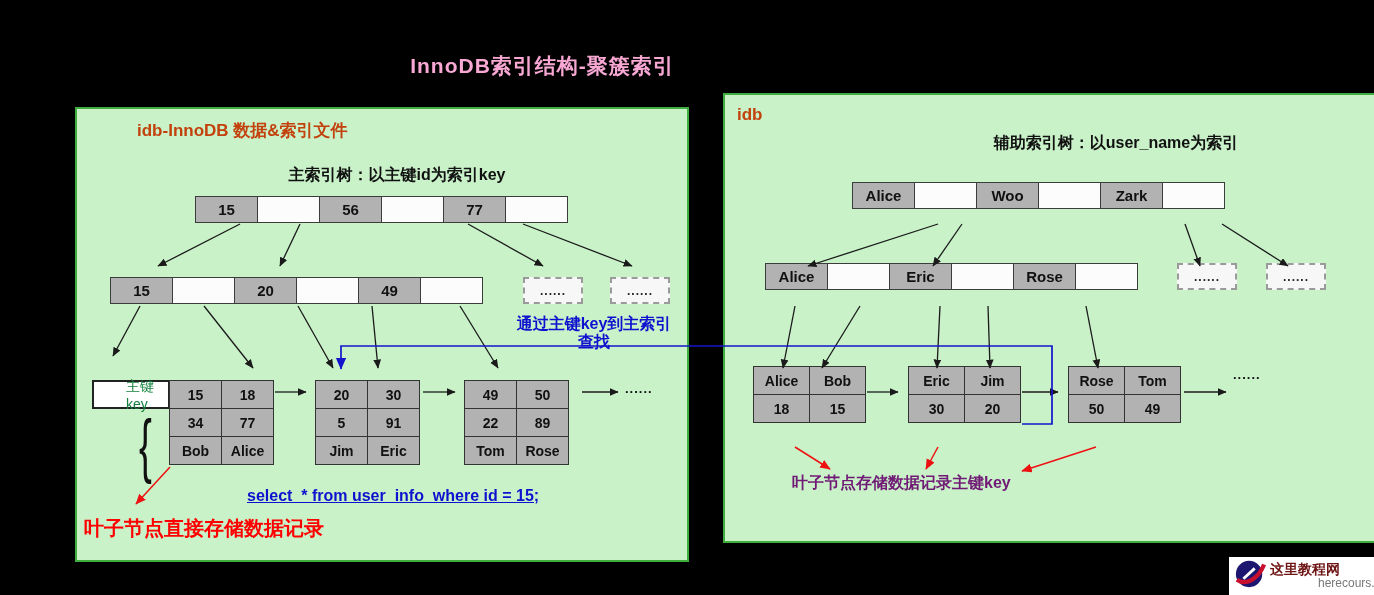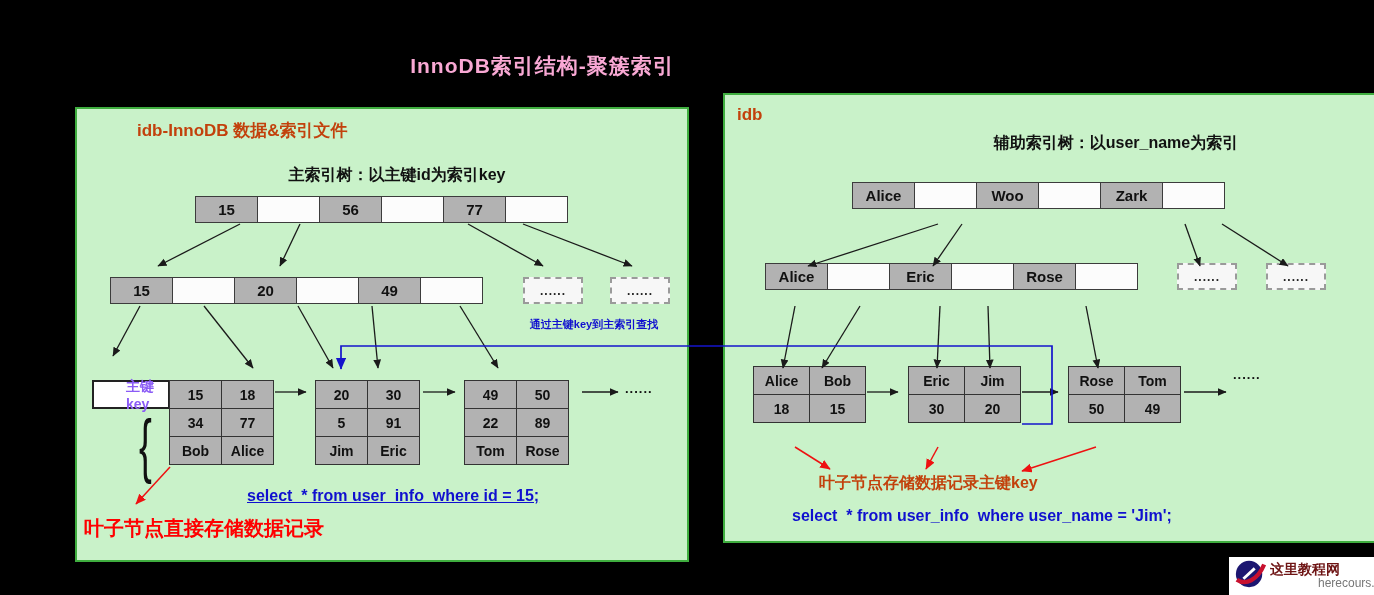--- a/index.html
+++ b/index.html
@@ -26,24 +26,24 @@
         box-sizing:border-box;}
   .cell:first-child{margin-left:0;}
   .cell.filled{background:#b2b2b2;}
   .cell.empty{background:#fcfcfc;}
   .dashed-box{position:absolute;width:60px;height:27px;border:2px dashed #9a9a9a;background:#f7f7f7;
         display:flex;align-items:center;justify-content:center;font-weight:bold;font-size:12px;
         color:#222;box-sizing:border-box;letter-spacing:1px;}
   .panel.left .dash-1{left:446px;top:168px;} .panel.left .dash-2{left:533px;top:168px;}
   .panel.right .dash-1{left:452px;top:168px;} .panel.right .dash-2{left:541px;top:168px;}
   .blue-note{position:absolute;left:437px;top:206px;width:160px;color:#1010cf;font-weight:bold;
-        font-size:11px;text-align:center;line-height:18px;}
+        font-size:16px;text-align:center;line-height:18px;}
   .key-label-box{position:absolute;left:15px;top:271px;width:78px;height:29px;background:#fff;
         border:2px solid #222;box-sizing:border-box;display:flex;align-items:center;
-        justify-content:center;font-weight:bold;font-size:14px;color:#8b5cf6;padding-left:32px;}
+        justify-content:center;font-weight:normal;font-size:14px;color:#15803d;padding-left:32px;}
   .data-label-box{position:absolute;left:15px;top:300px;width:78px;height:77px;background:#fff;
         border:2px solid #222;border-top:none;border-bottom-left-radius:16px;box-sizing:border-box;
         display:flex;align-items:center;padding-left:10px;font-weight:bold;font-size:15px;
         color:#111;white-space:pre-line;line-height:19px;}
   .brace{position:absolute;left:62px;top:296px;height:80px;line-height:80px;font-size:70px;
         font-weight:400;color:#111;transform:scaleX(0.55);transform-origin:left center;}
   .leaf{position:absolute;}
   .leaf-row{display:flex;}
   .leaf-cell{width:53px;height:29px;background:#b2b2b2;border:1px solid #333;margin-left:-1px;
         margin-top:-1px;display:flex;align-items:center;justify-content:center;font-weight:bold;
@@ -53,21 +53,21 @@
   .panel.right .leaf-cell{width:57px;}
   .leaf-l1{left:92px;top:271px;} .leaf-l2{left:238px;top:271px;} .leaf-l3{left:387px;top:271px;}
   .leaf-r1{left:28px;top:271px;} .leaf-r2{left:183px;top:271px;} .leaf-r3{left:343px;top:271px;}
   .more-dots{position:absolute;font-weight:bold;font-size:13px;color:#111;letter-spacing:1px;}
   .panel.left .more-dots{left:548px;top:272px;}
   .panel.right .more-dots{left:508px;top:272px;}
   .sql{position:absolute;color:#1010cf;font-weight:bold;font-size:16px;white-space:pre;}
   .panel.left .sql{left:170px;top:378px;text-decoration:underline;}
   .panel.right .sql{left:67px;top:412px;}
   .red-note{position:absolute;left:7px;top:406px;color:#f00;font-weight:bold;font-size:20px;}
-  .black-note{position:absolute;left:67px;top:378px;color:#c2410c;font-weight:bold;font-size:16px;margin-left:27px;}
+  .black-note{position:absolute;left:67px;top:378px;color:#701a75;font-weight:bold;font-size:16px;}
   .arrows{position:absolute;left:0;top:0;pointer-events:none;}
   .logo-box{position:absolute;left:1229px;top:557px;width:145px;height:38px;background:#fff;
         display:flex;align-items:center;gap:4px;padding:2px 5px;box-sizing:border-box;cursor:pointer;}
   .logo-text{display:flex;flex-direction:column;line-height:1.1;}
   .logo-name{font-weight:bold;font-size:14px;color:#6e1414;}
   .logo-domain{font-size:12px;color:#777;padding-left:48px;}
 </style>
 </head>
 <body>
 
@@ -204,21 +204,20 @@
         </div>
         <div class="leaf-row">
           <div class="leaf-cell">50</div>
           <div class="leaf-cell">49</div>
         </div>
       </div>
 
     <div class="more-dots">......</div>
 
     <div class="black-note">叶子节点存储数据记录主键key</div>
-    <div class="sql">select  * from user_info  where user_name = 'Jim';</div>
   </div>
 
   <svg class="arrows" width="1374" height="595" viewBox="0 0 1374 595">
     <defs>
       <marker id="mB" markerWidth="9" markerHeight="8" refX="6.5" refY="3" orient="auto">
         <path d="M0,0 L7,3 L0,6 z" fill="#1a1a1a"></path>
       </marker>
       <marker id="mR" markerWidth="9" markerHeight="8" refX="6.5" refY="3" orient="auto">
         <path d="M0,0 L7,3 L0,6 z" fill="#ee1111"></path>
       </marker>

